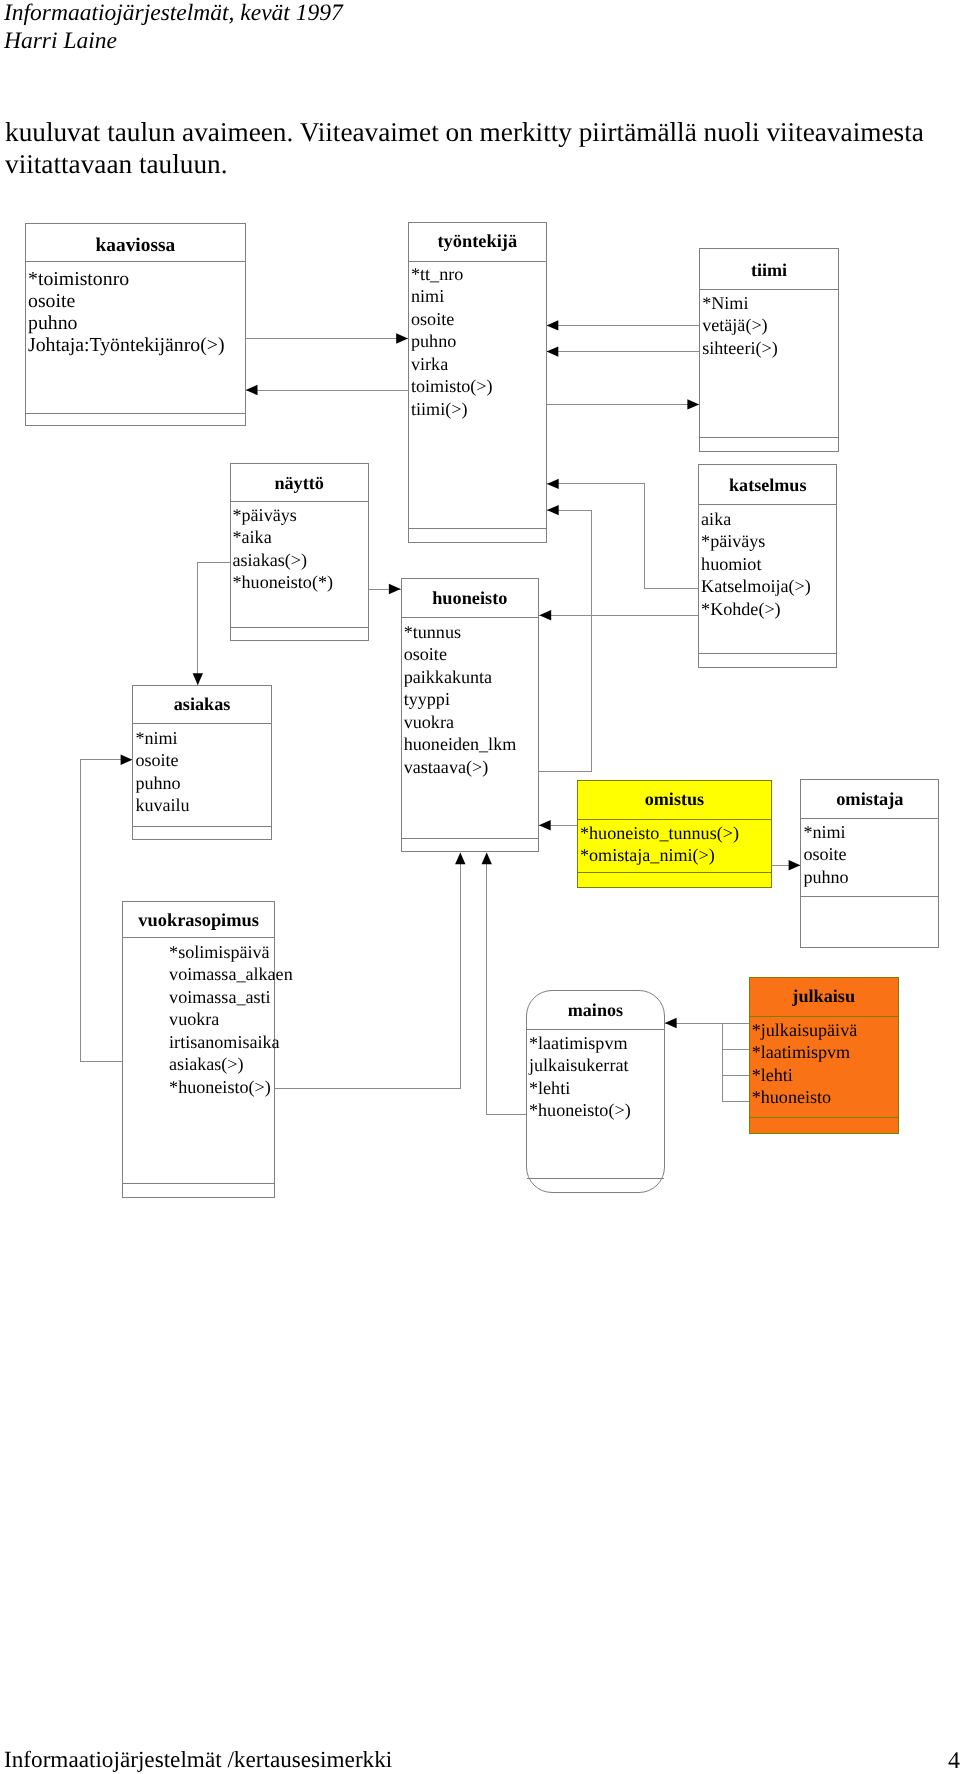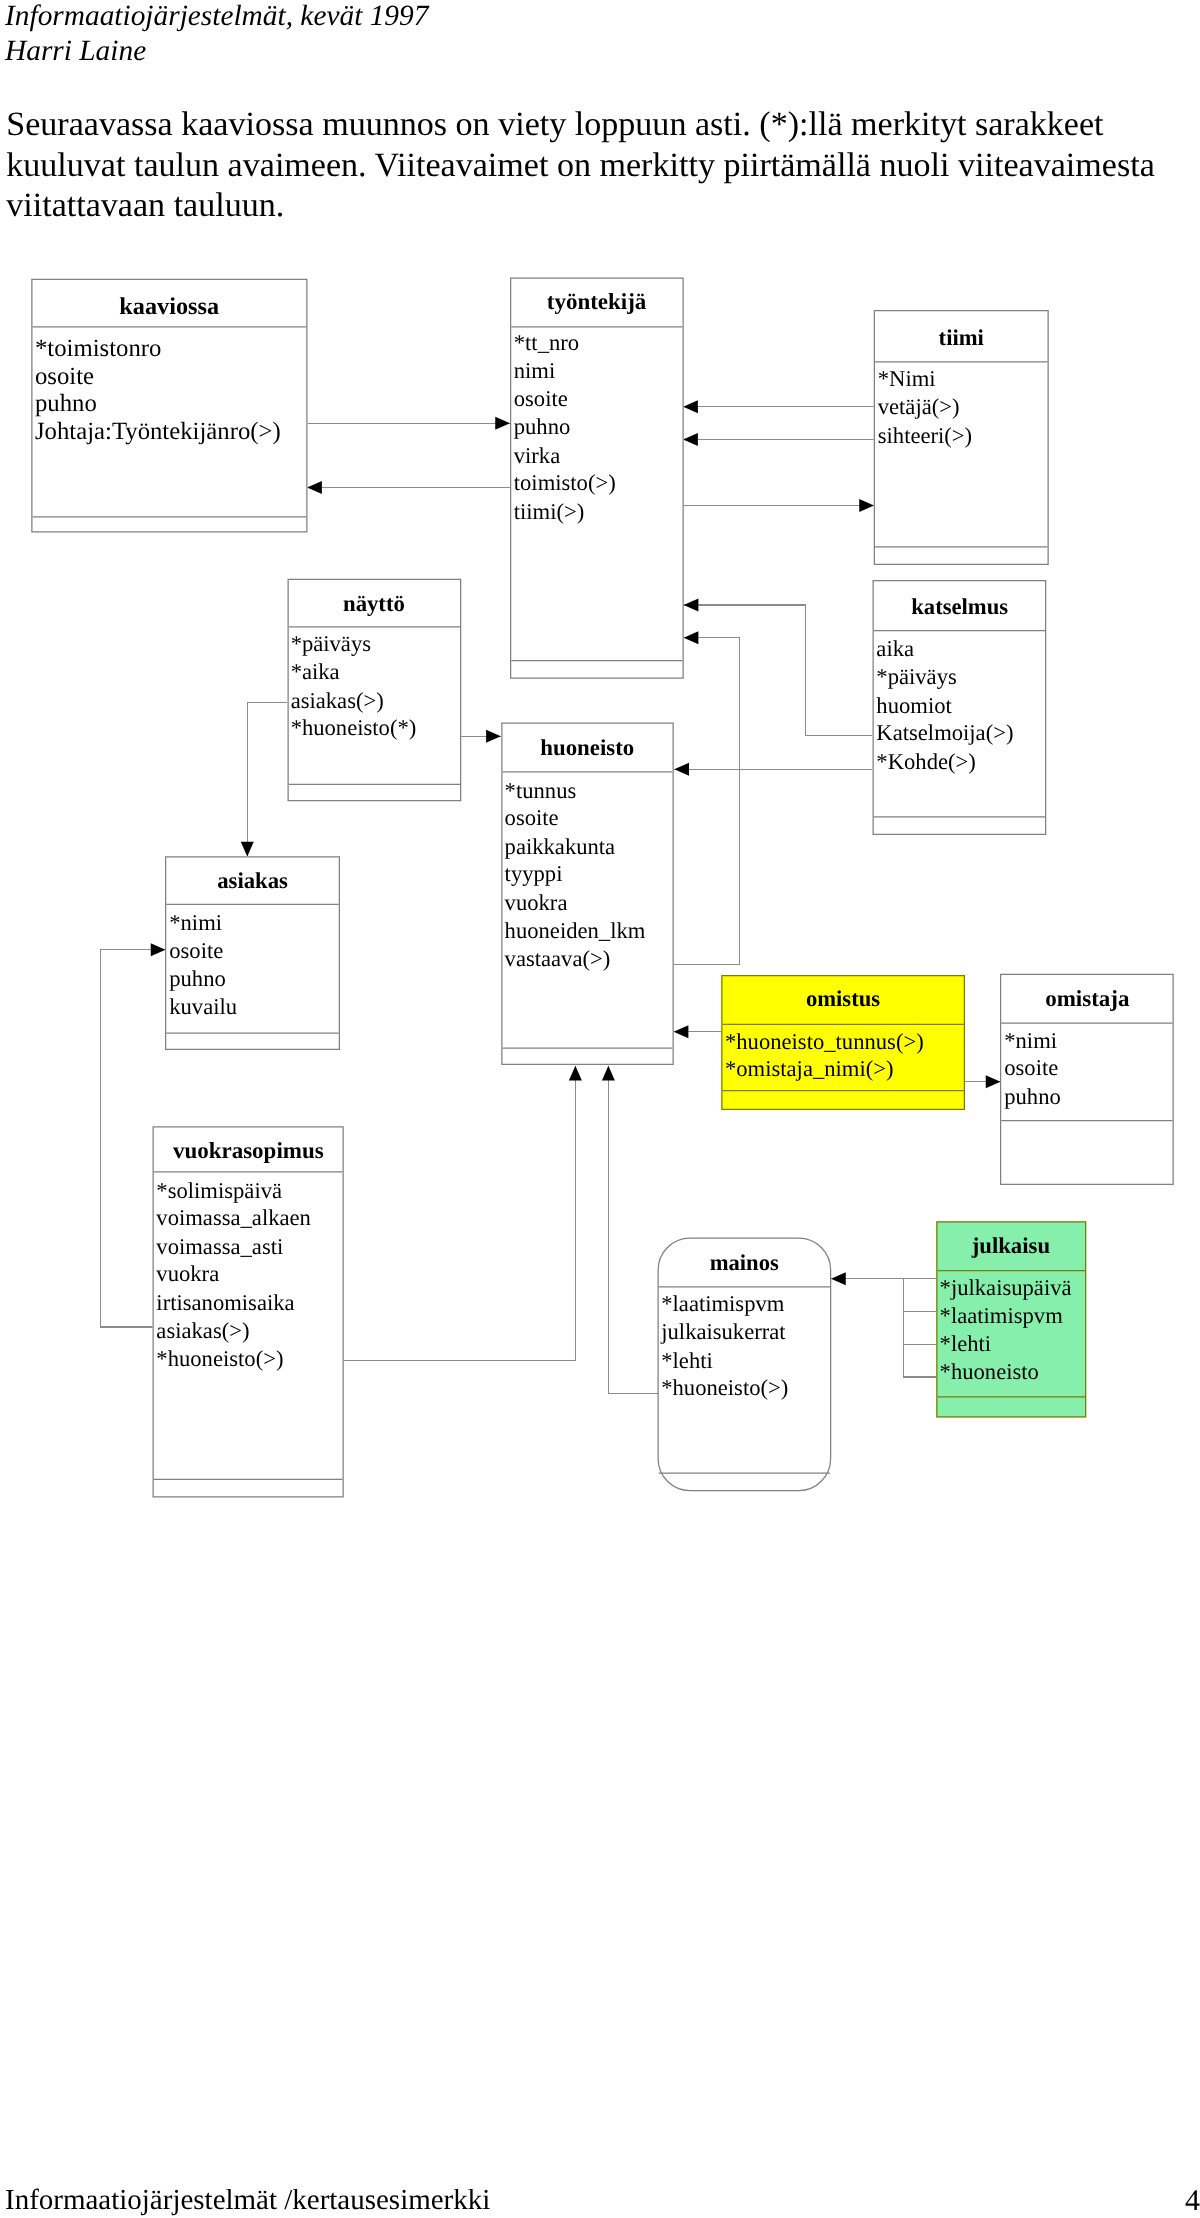--- a/index.html
+++ b/index.html
@@ -29,21 +29,20 @@
 
   #wires{position:absolute;left:0;top:0;width:960px;height:1774px;}
 </style>
 </head>
 <body style="background: rgb(255, 255, 255);">
 
 <div id="page">
   <div class="hdr" id="hdr1">Informaatiojärjestelmät, kevät 1997</div>
   <div class="hdr" id="hdr2">Harri Laine</div>
 
-  <div class="body-line" style="top:86px">Seuraavassa kaaviossa muunnos on viety loppuun asti. (*):llä merkityt sarakkeet</div>
   <div class="body-line" style="top:118.5px">kuuluvat taulun avaimeen. Viiteavaimet on merkitty piirtämällä nuoli viiteavaimesta</div>
   <div class="body-line" style="top:151px">viitattavaan tauluun.</div>
 
   <svg id="wires">
       <g>
         <polyline points="245.7,338.5 408,338.5" fill="none" stroke="#8c8c8c" stroke-width="1" shape-rendering="crispEdges"></polyline>
         <path d="M408,338.5 L396.2,333.3 L396.2,343.7 Z" fill="#000000"></path>
       </g>
       <g>
         <polyline points="546.5,390 245.7,390" fill="none" stroke="#8c8c8c" stroke-width="1" shape-rendering="crispEdges"></polyline>
@@ -219,42 +218,42 @@
         <div class="attrs" style="top: 40.9px; font-size: 18.1px; line-height: 22.45px;">
           <div style="height: 22.45px;">*nimi</div>
           <div style="height: 22.45px;">osoite</div>
           <div style="height: 22.45px;">puhno</div>
         </div>
       </div>
       <div class="box" style="left: 122.1px; top: 900.8px; width: 153.1px; height: 297.5px; background: rgb(255, 255, 255); border-color: rgb(128, 128, 128);">
         <div class="ttl" style="top: 9.2px; font-size: 18.4px;">vuokrasopimus</div>
         <div class="rule" style="top: 35.7px; border-top-color: rgb(128, 128, 128);"></div>
         <div class="rule" style="top: 281.1px; border-top-color: rgb(128, 128, 128);"></div>
-        <div class="attrs" style="top: 39.2px; font-size: 18.1px; line-height: 22.45px;">
+        <div class="attrs" style="top: 39.2px; font-size: 18.1px; line-height: 22.45px; margin-left: 44px;">
           <div style="height: 22.45px;">*solimispäivä</div>
           <div style="height: 22.45px;">voimassa_alkaen</div>
           <div style="height: 22.45px;">voimassa_asti</div>
           <div style="height: 22.45px;">vuokra</div>
           <div style="height: 22.45px;">irtisanomisaika</div>
           <div style="height: 22.45px;">asiakas(&gt;)</div>
           <div style="height: 22.45px;">*huoneisto(&gt;)</div>
         </div>
       </div>
       <div class="box" style="left: 526px; top: 990.4px; width: 138.8px; height: 202.4px; background: rgb(255, 255, 255); border-color: rgb(128, 128, 128); border-radius: 26px;">
         <div class="ttl" style="top: 9.6px; font-size: 18.1px;">mainos</div>
         <div class="rule" style="top: 37.6px; border-top-color: rgb(128, 128, 128);"></div>
         <div class="rule" style="top: 186.9px; border-top-color: rgb(128, 128, 128);"></div>
         <div class="attrs" style="top: 40.6px; font-size: 18.1px; line-height: 22.45px;">
           <div style="height: 22.45px;">*laatimispvm</div>
           <div style="height: 22.45px;">julkaisukerrat</div>
           <div style="height: 22.45px;">*lehti</div>
           <div style="height: 22.45px;">*huoneisto(&gt;)</div>
         </div>
       </div>
-      <div class="box yellow" style="left: 748.7px; top: 976.8px; width: 120px; height: 156.9px; background: #86efac; border-color: rgb(125, 125, 0);">
+      <div class="box yellow" style="left: 748.7px; top: 976.8px; width: 150px; height: 156.9px; background: #f97316; border-color: rgb(125, 125, 0);">
         <div class="ttl" style="top: 9.2px; font-size: 18.2px;">julkaisu</div>
         <div class="rule" style="top: 38.1px; border-top-color: rgb(125, 125, 0);"></div>
         <div class="rule" style="top: 139.6px; border-top-color: rgb(125, 125, 0);"></div>
         <div class="attrs" style="top: 41.2px; font-size: 18.1px; line-height: 22.45px;">
           <div style="height: 22.45px;">*julkaisupäivä</div>
           <div style="height: 22.45px;">*laatimispvm</div>
           <div style="height: 22.45px;">*lehti</div>
           <div style="height: 22.45px;">*huoneisto</div>
         </div>
       </div>

